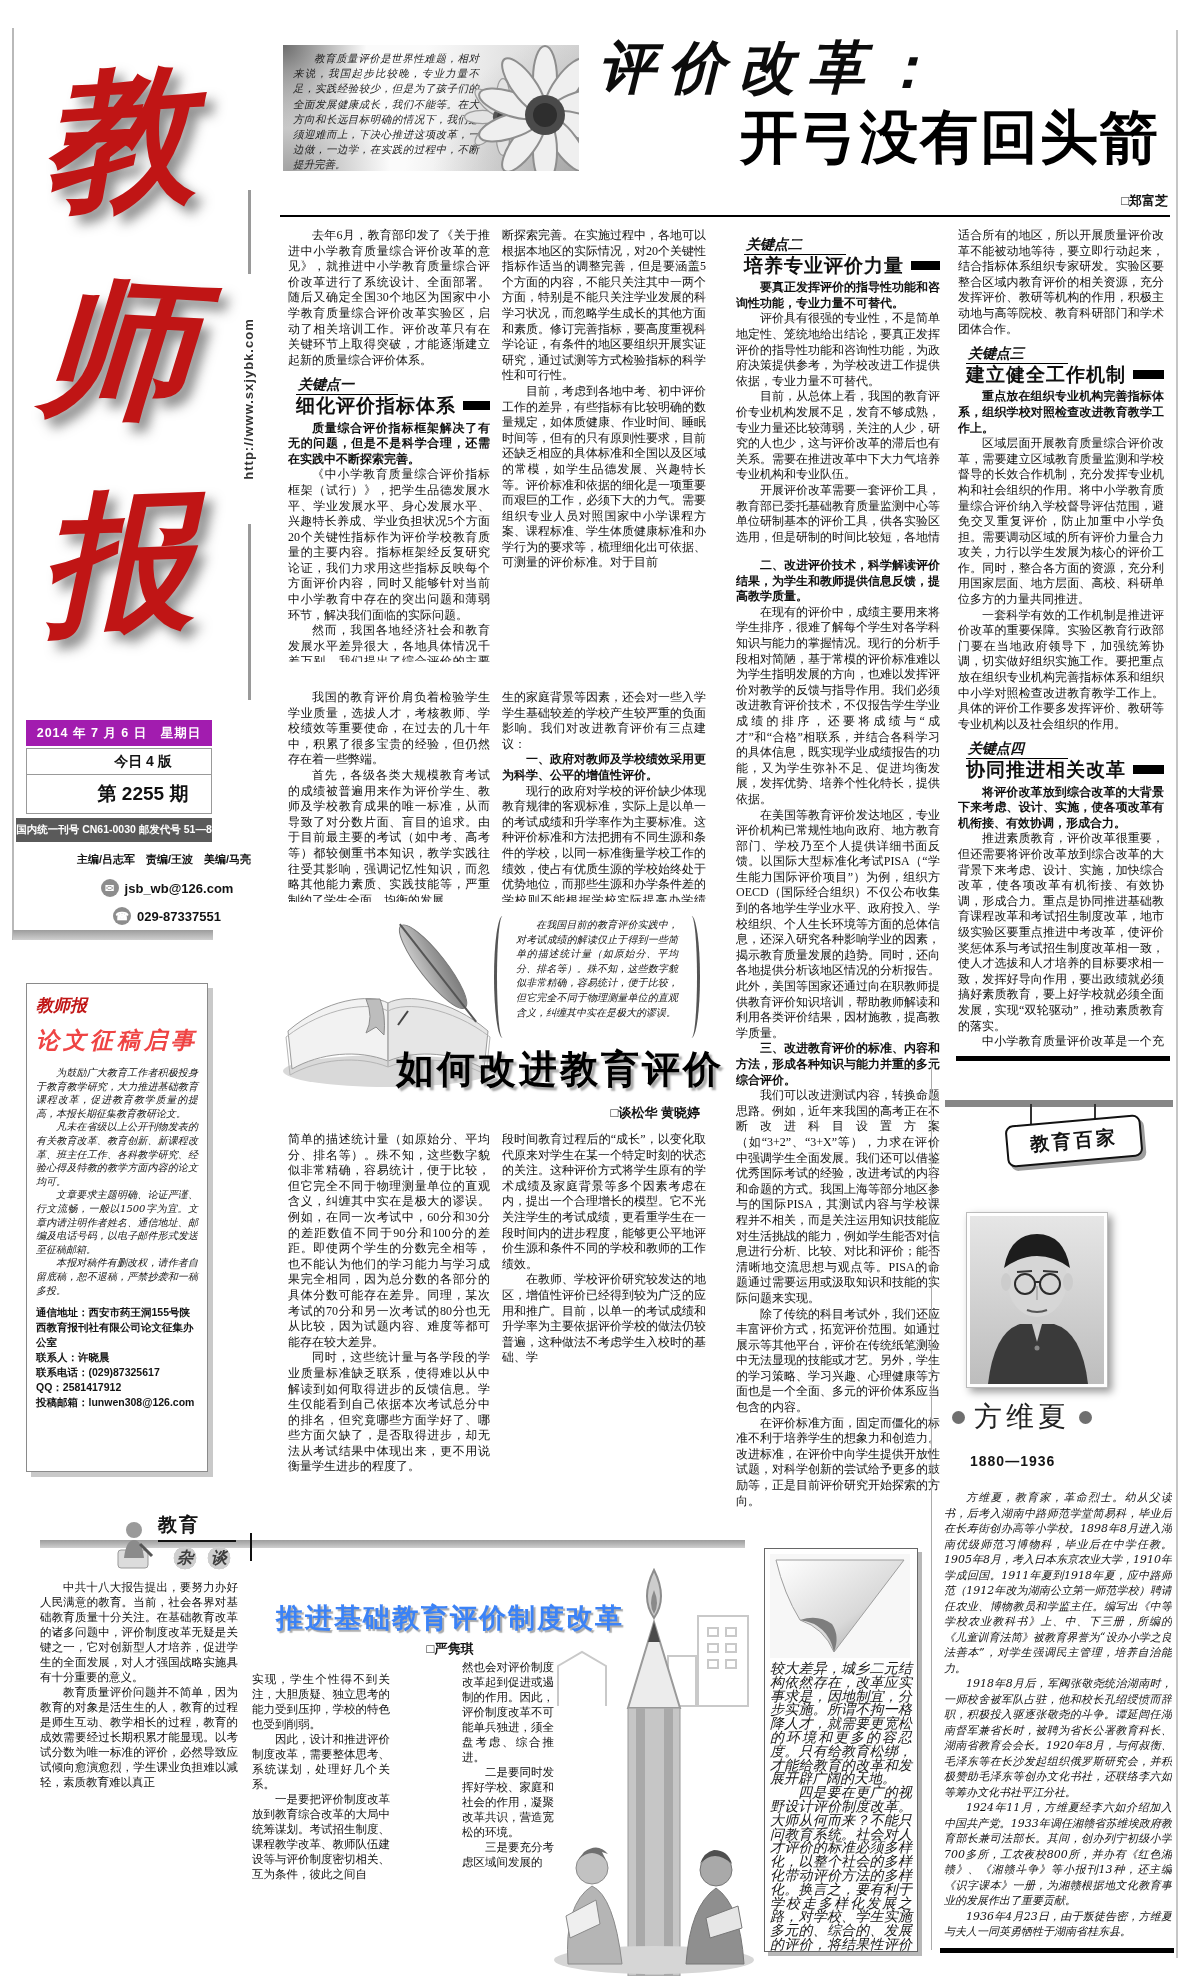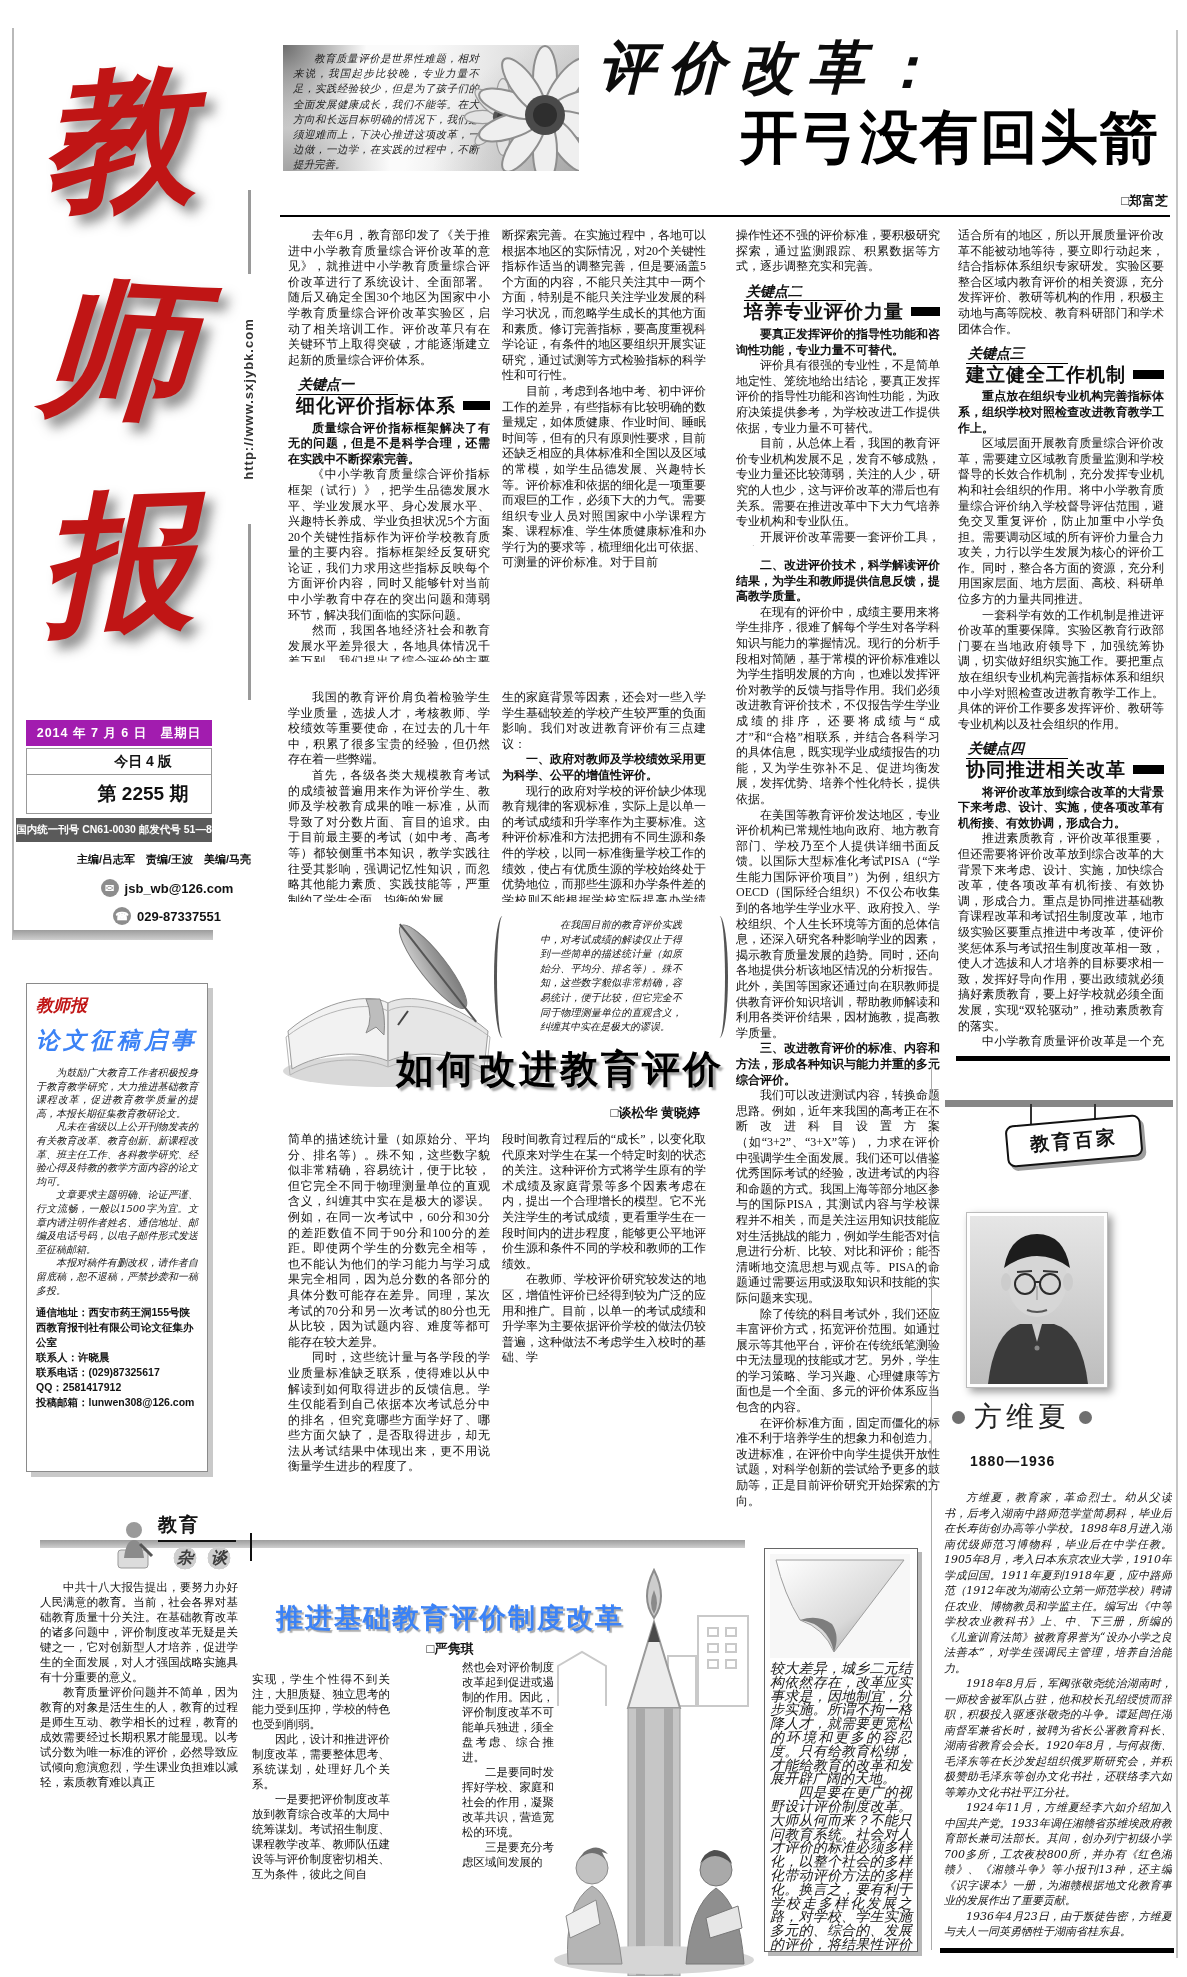--- a/index.html
+++ b/index.html
@@ -24,21 +24,21 @@
   .ic-circle{display:inline-flex;width:18px;height:18px;border-radius:50%;background:#8d8d8d;color:#fff;
     align-items:center;justify-content:center;font-size:11px;margin-right:6px;}
   .vurl{position:absolute;left:128px;top:390px;width:244px;height:18px;
     transform:rotate(-90deg);font-family:"Liberation Sans",sans-serif;font-weight:bold;
     font-size:13px;letter-spacing:1px;color:#333;text-align:center;}
   .vline{position:absolute;width:3px;background:#9a9a9a;}
   
   #notice{position:absolute;left:26px;top:983px;width:182px;height:489px;border:1px solid #8a8a8a;
     box-shadow:5px 5px 0 #c9c9c9;background:#fff;padding:10px 9px;box-sizing:border-box;overflow:hidden;}
   #notice .logo{font-family:"DejaVu Serif",serif;font-style:italic;font-weight:bold;color:#c01515;font-size:17px;}
-  #notice h2{margin:8px 0 10px 0;font-size:23px;letter-spacing:4px;font-weight:bold;color:#3b82f6;}
+  #notice h2{margin:8px 0 10px 0;font-size:23px;letter-spacing:4px;font-weight:bold;color:#ef4444;}
   .notice-body{font-size:10px;line-height:13.6px;text-align:justify;}
   .notice-body p{margin:0;text-indent:2em;}
   .notice-contacts{margin-top:8px;font-family:"Liberation Sans",sans-serif;font-weight:bold;
     font-size:10.5px;line-height:15px;}
   .notice-contacts p{margin:0;text-indent:0;}
   
   #banner-photo{position:absolute;left:283px;top:45px;width:296px;height:126px;overflow:hidden;
     background:
       radial-gradient(circle at 0% 0%, rgba(60,60,60,.75), transparent 26%),
       radial-gradient(circle at 2% 100%, rgba(90,90,90,.55), transparent 32%),
@@ -58,21 +58,21 @@
     font-size:14px;border-bottom:1.5px solid #000;padding:0 44px 1px 2px;}
   .kp-row{display:flex;align-items:flex-start;margin-top:3px;}
   .kp-title{font-family:"Liberation Sans",sans-serif;font-weight:900;font-size:19px;letter-spacing:1px;white-space:nowrap;}
   .kp-bar{flex:1;height:9px;background:#000;margin:3px 0 0 7px;min-width:12px;}
   .lead{font-weight:bold;font-family:"Liberation Sans",sans-serif;text-indent:2em;margin:0;}
   
   #a2-title{position:absolute;left:396px;top:1044px;font-family:"Liberation Sans",sans-serif;font-weight:900;
     font-size:38px;letter-spacing:3px;color:#000;text-shadow:3px 3px 2px #a8a8a8;}
   #a2-byline{position:absolute;left:500px;top:1104px;width:200px;text-align:right;
     font-family:"Liberation Sans",sans-serif;font-weight:bold;font-size:13px;}
-  #quote-box{position:absolute;left:494px;top:916px;width:234px;height:122px;display:flex;gap:24px;}
+  #quote-box{position:absolute;left:494px;top:916px;width:206px;height:122px;display:flex;}
   .paren{width:14px;border-radius:50%;}
   .paren.l{border-left:3px solid #555;}
   .paren.r{border-right:3px solid #555;}
   #quote-box .qtext{flex:1;padding:2px 5px;font-size:10px;line-height:14.6px;text-align:justify;}
   #quote-box .qtext p{margin:0;text-indent:2em;}
   
   .band{position:absolute;background:linear-gradient(#9c9c9c,#cfcfcf);}
   #a3-title{position:absolute;left:252px;top:1600px;width:396px;text-align:center;
     font-family:"Liberation Sans",sans-serif;font-weight:900;font-size:27px;letter-spacing:2px;
     color:#3b82f6;text-shadow:2px 2px 1px #aaa;}
@@ -210,23 +210,20 @@
         <p>然而，我国各地经济社会和教育发展水平差异很大，各地具体情况千差万别，我们提出了综合评价的主要内容和一套评价指标框架，解决了有无的问题，但是不是科学合理、是不是符合各地的实际情况，还需要实践的检验，需要在实践中不</p>
       </div>
   </div>
 
   <div class="col cont" style="left:502px;top:228px;width:204px;height:434px;">
       <p>断探索完善。在实施过程中，各地可以根据本地区的实际情况，对20个关键性指标作适当的调整完善，但是要涵盖5个方面的内容，不能只关注其中一两个方面，特别是不能只关注学业发展的科学习状况，而忽略学生成长的其他方面和素质。修订完善指标，要高度重视科学论证，有条件的地区要组织开展实证研究，通过试测等方式检验指标的科学性和可行性。</p>
       <p>目前，考虑到各地中考、初中评价工作的差异，有些指标有比较明确的数量规定，如体质健康、作业时间、睡眠时间等，但有的只有原则性要求，目前还缺乏相应的具体标准和全国以及区域的常模，如学生品德发展、兴趣特长等。评价标准和依据的细化是一项重要而艰巨的工作，必须下大的力气。需要组织专业人员对照国家中小学课程方案、课程标准、学生体质健康标准和办学行为的要求等，梳理细化出可依据、可测量的评价标准。对于目前</p>
     </div>
 
   <div class="col" style="left:736px;top:228px;width:204px;height:318px;">
-    <div class="cont">
-        <p>操作性还不强的评价标准，要积极研究探索，通过监测跟踪、积累数据等方式，逐步调整充实和完善。</p>
-      </div>
     <div class="kp">
       <div class="kp-label">关键点二</div>
       <div class="kp-row">
           <span class="kp-title">培养专业评价力量</span>
           <span class="kp-bar"></span>
         </div>
     </div>
     <div class="secbody">
         <p>要真正发挥评价的指导性功能和咨询性功能，专业力量不可替代。</p>
         <p>评价具有很强的专业性，不是简单地定性、笼统地给出结论，要真正发挥评价的指导性功能和咨询性功能，为政府决策提供参考，为学校改进工作提供依据，专业力量不可替代。</p>

